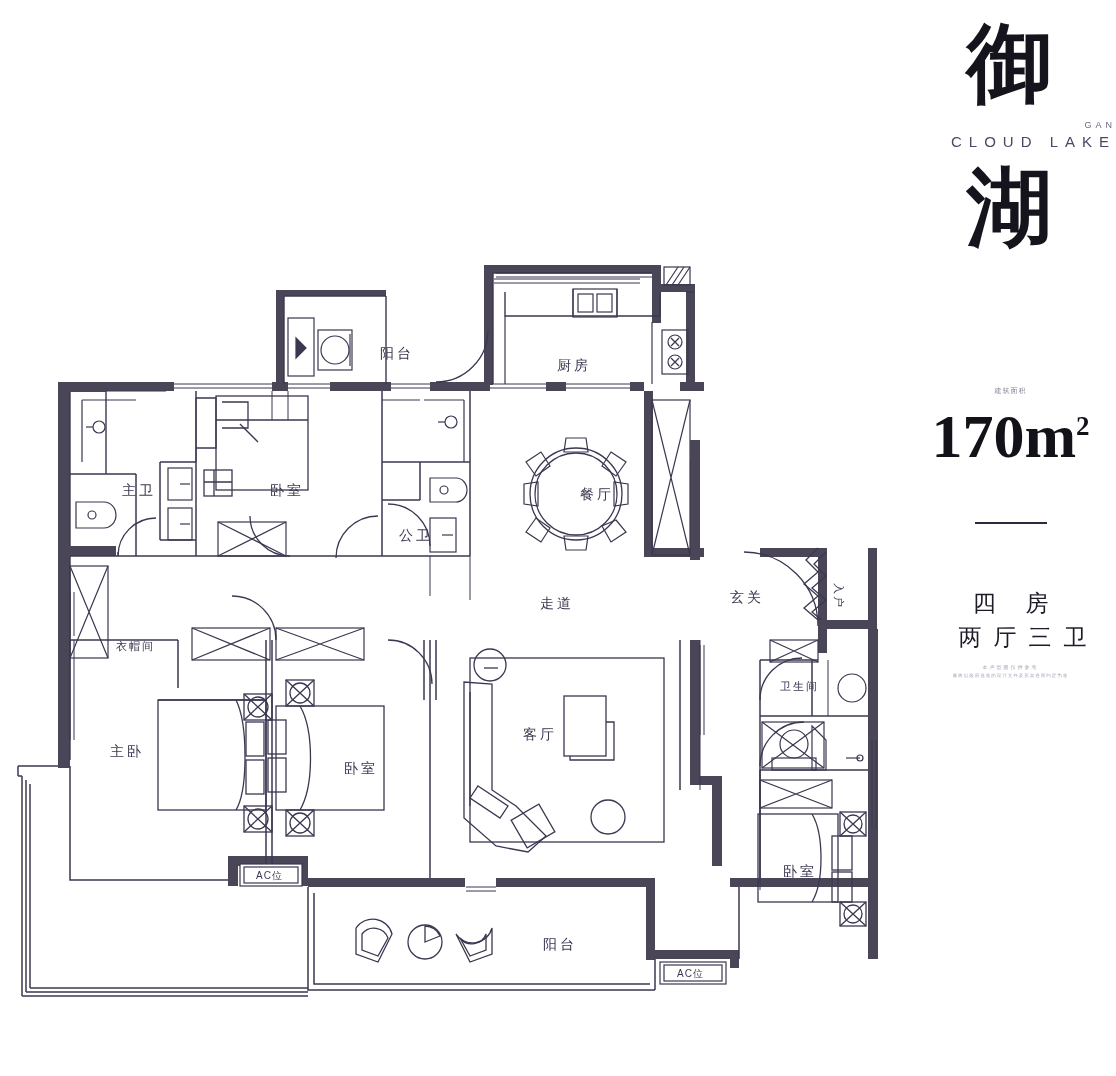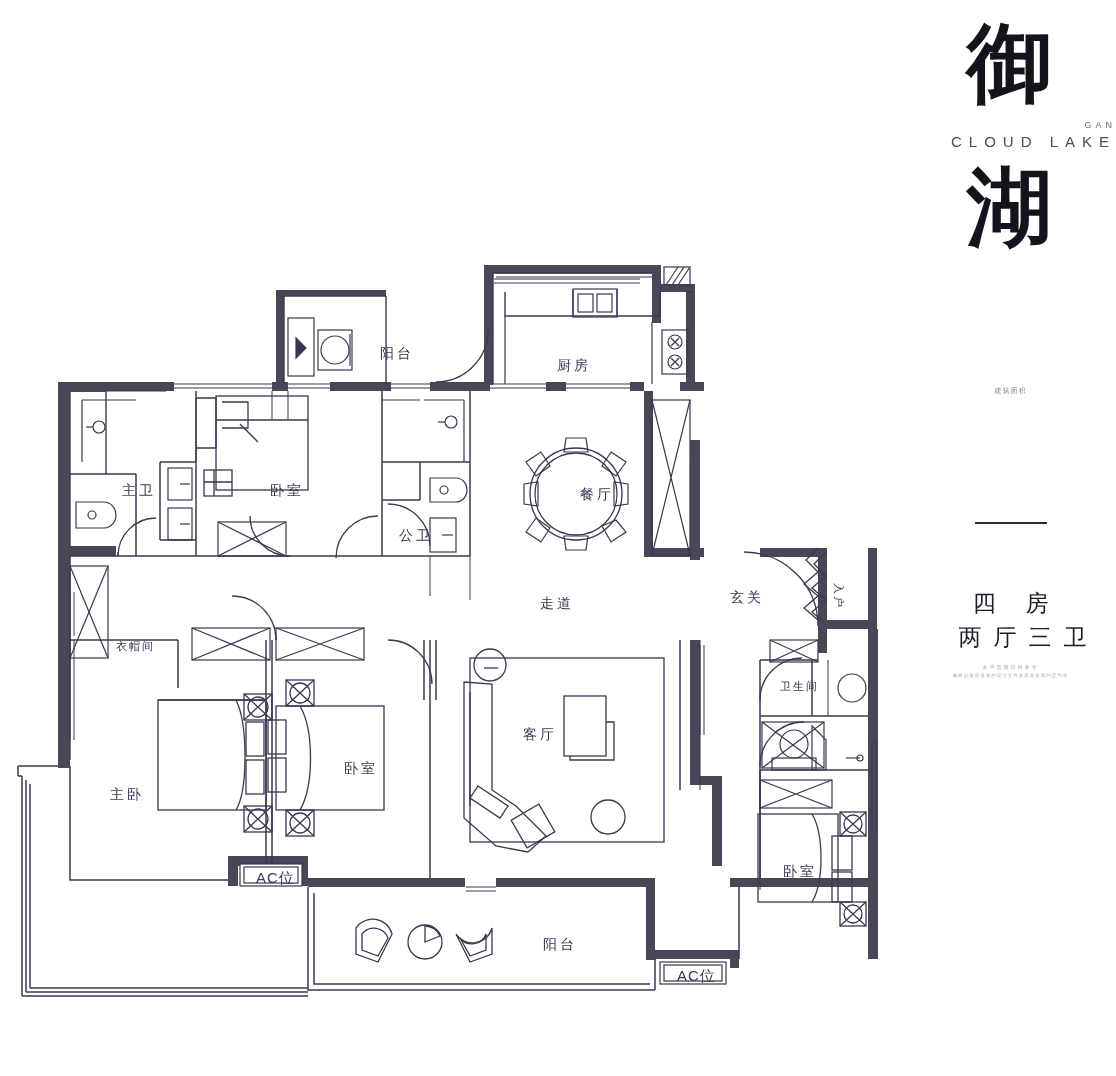--- a/index.html
+++ b/index.html
@@ -38,21 +38,21 @@
       font-size:4.5px;letter-spacing:1px;color:#8d8aa2;opacity:.8;}
 
   
   #plan-wrap{position:absolute;left:0;top:0;width:905px;height:1076px;}
   #plan-svg{position:absolute;left:0;top:0;}
 
   .rlabel{position:absolute;font-family:"Liberation Serif",serif;
       font-size:14px;letter-spacing:3px;color:#3b3750;white-space:nowrap;}
   .rlabel.sm{font-size:11px;letter-spacing:2px;}
   .rlabel.rot{transform:rotate(90deg);transform-origin:left top;}
-  .actag{position:absolute;font-family:"Liberation Sans",sans-serif;font-size:15px;
+  .actag{position:absolute;font-family:"Liberation Sans",sans-serif;font-size:10px;
       letter-spacing:1px;color:#3b3750;white-space:nowrap;}
 </style>
 </head>
 <body>
 
 <div id="plan-wrap">
 
 <svg id="plan-svg" width="905" height="1076" viewBox="0 0 905 1076">
   <g fill="none" stroke="#3b3750" stroke-width="1.6" stroke-linejoin="miter">
 
@@ -444,38 +444,41 @@
 <div class="rlabel" style="left:380px;top:345px;">阳台</div>
 <div class="rlabel" style="left:557px;top:341px;margin-top:16px;">厨房</div>
 <div class="rlabel" style="left:122px;top:482px;">主卫</div>
 <div class="rlabel" style="left:270px;top:482px;">卧室</div>
 <div class="rlabel" style="left:399px;top:527px;">公卫</div>
 <div class="rlabel" style="left:580px;top:486px;">餐厅</div>
 <div class="rlabel" style="left:540px;top:595px;text-align:center;">走道</div>
 <div class="rlabel" style="left:730px;top:589px;">玄关</div>
 <div class="rlabel sm" style="left:116px;top:639px;">衣帽间</div>
 <div class="rlabel sm" style="left:780px;top:679px;">卫生间</div>
-<div class="rlabel" style="left:110px;top:786px;">主卧</div>
+<div class="rlabel" style="left:110px;top:743px;">主卧</div>
 <div class="rlabel" style="left:344px;top:760px;">卧室</div>
 <div class="rlabel" style="left:523px;top:726px;">客厅</div>
 <div class="rlabel" style="left:783px;top:863px;">卧室</div>
 <div class="rlabel" style="left:543px;top:936px;">阳台</div>
 
 <div class="rlabel sm rot" style="left:846px;top:583px;">入户</div>
 
 <div class="actag" style="left:256px;top:869px;">AC位</div>
 <div class="actag" style="left:677px;top:967px;">AC位</div>
 
 </div>
 
 <div id="info-panel">
   <div id="brand-cn-top">御</div>
   <div id="brand-en-small">GAN</div>
   <div id="brand-en">CLOUD LAKE</div>
   <div id="brand-cn-bot">湖</div>
 
   <div id="area-tag">建筑面积</div>
+  <div id="area-value">
+    <span>170m</span><sup>2</sup>
+  </div>
   <div id="divider"></div>
   <div id="rooms-line1">四 房</div>
   <div id="rooms-line2">两厅三卫</div>
   <div id="fineprint1">本户型图仅供参考</div>
   <div id="fineprint2">最终以政府批准的设计文件及买卖合同约定为准</div>
 </div>
 
 </body></html>

